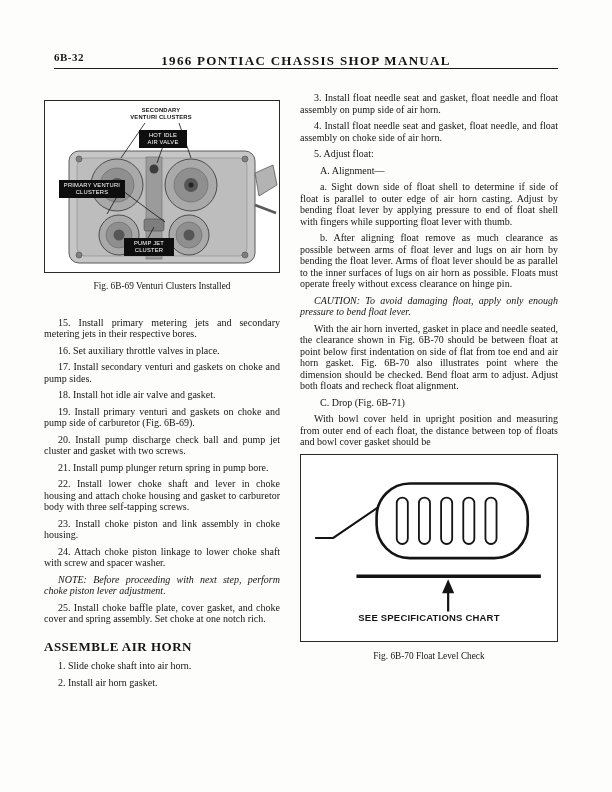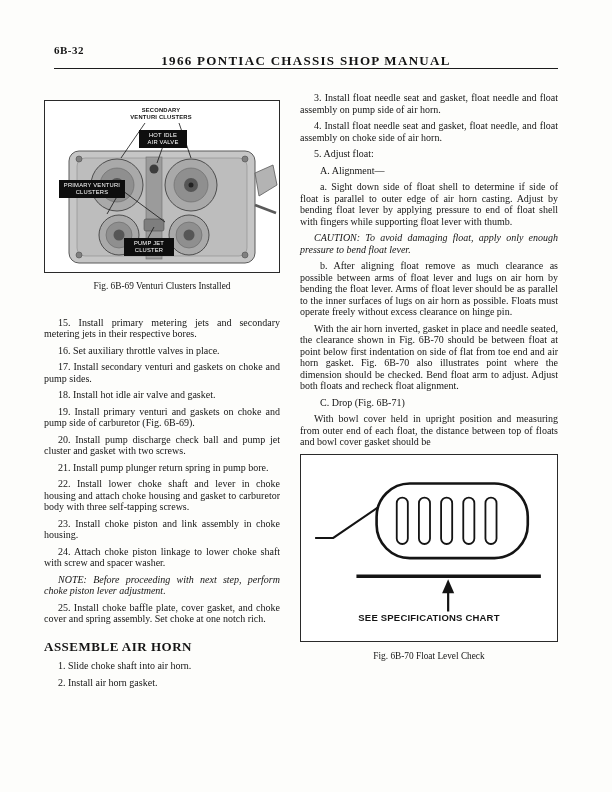--- a/index.html
+++ b/index.html
@@ -3,21 +3,21 @@
 <meta charset="utf-8">
 <style>
   * { margin:0; padding:0; box-sizing:border-box; }
   html { background:#ffffff; }
   body {
     width:612px; height:792px; position:relative; overflow:hidden;
     background:#fdfdfb; color:#151515;
     font-family:"Liberation Serif", serif;
   }
   
-  .pagenum  { position:absolute; left:54px; top:44px; font-size:11px; font-weight:bold; letter-spacing:.5px; }
+  .pagenum  { position:absolute; left:54px; top:51px; font-size:11px; font-weight:bold; letter-spacing:.5px; }
   .title    { position:absolute; left:54px; right:54px; top:53px; text-align:center;
               font-size:13px; font-weight:bold; letter-spacing:1.3px; }
   .rule     { position:absolute; left:54px; right:54px; top:68px; border-top:1.6px solid #1c1c1c; }
   
   .col { position:absolute; font-size:10px; line-height:11.5px; text-align:justify; }
   .col-left  { left:44px;  top:97px; width:236px; }
   .col-right { left:300px; top:92px; width:258px; }
   .para      { margin-bottom:5px; text-indent:14px; }
   .noindent  { text-indent:0;margin-left:20px; }
   .subpara   { text-indent:20px; }
@@ -132,22 +132,22 @@
   <p class="para">1. Slide choke shaft into air horn.</p>
   <p class="para">2. Install air horn gasket.</p>
 </section>
 
 <section class="col col-right">
   <p class="para">3. Install float needle seat and gasket, float needle and float assembly on pump side of air horn.</p>
   <p class="para">4. Install float needle seat and gasket, float needle, and float assembly on choke side of air horn.</p>
   <p class="para">5. Adjust float:</p>
   <p class="para noindent">A. Alignment—</p>
   <p class="para subpara">a. Sight down side of float shell to determine if side of float is parallel to outer edge of air horn casting. Adjust by bending float lever by applying pressure to end of float shell with fingers while supporting float lever with thumb.</p>
+  <p class="para subpara">b. After aligning float remove as much clearance as possible between arms of float lever and lugs on air horn by bending the float lever. Arms of float lever should be as parallel to the inner surfaces of lugs on air horn as possible. Floats must operate freely without excess clearance on hinge pin.</p>
   <p class="para em">CAUTION: To avoid damaging float, apply only enough pressure to bend float lever.</p>
-  <p class="para subpara">b. After aligning float remove as much clearance as possible between arms of float lever and lugs on air horn by bending the float lever. Arms of float lever should be as parallel to the inner surfaces of lugs on air horn as possible. Floats must operate freely without excess clearance on hinge pin.</p>
   <p class="para">With the air horn inverted, gasket in place and needle seated, the clearance shown in Fig. 6B-70 should be between float at point below first indentation on side of flat from toe end and air horn gasket. Fig. 6B-70 also illustrates point where the dimension should be checked. Bend float arm to adjust. Adjust both floats and recheck float alignment.</p>
   <p class="para noindent">C. Drop (Fig. 6B-71)</p>
   <p class="para">With bowl cover held in upright position and measuring from outer end of each float, the distance between top of floats and bowl cover gasket should be</p>
 
   <div class="figurebox fig70">
     <svg class="figart" viewBox="0 0 254 184">
       <g fill="none" stroke="#141414">
         <rect x="75" y="28" width="150" height="74" rx="33" stroke-width="2.6"></rect>
         <rect x="95" y="42" width="11" height="46" rx="5.5" stroke-width="1.8"></rect>
         <rect x="117" y="42" width="11" height="46" rx="5.5" stroke-width="1.8"></rect>

